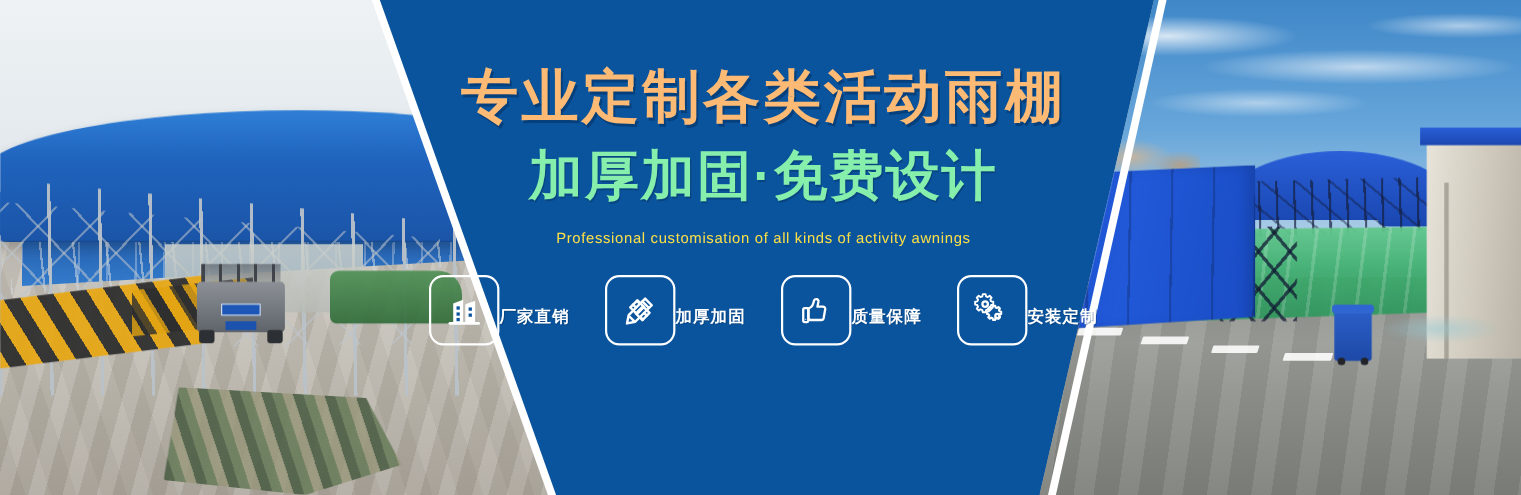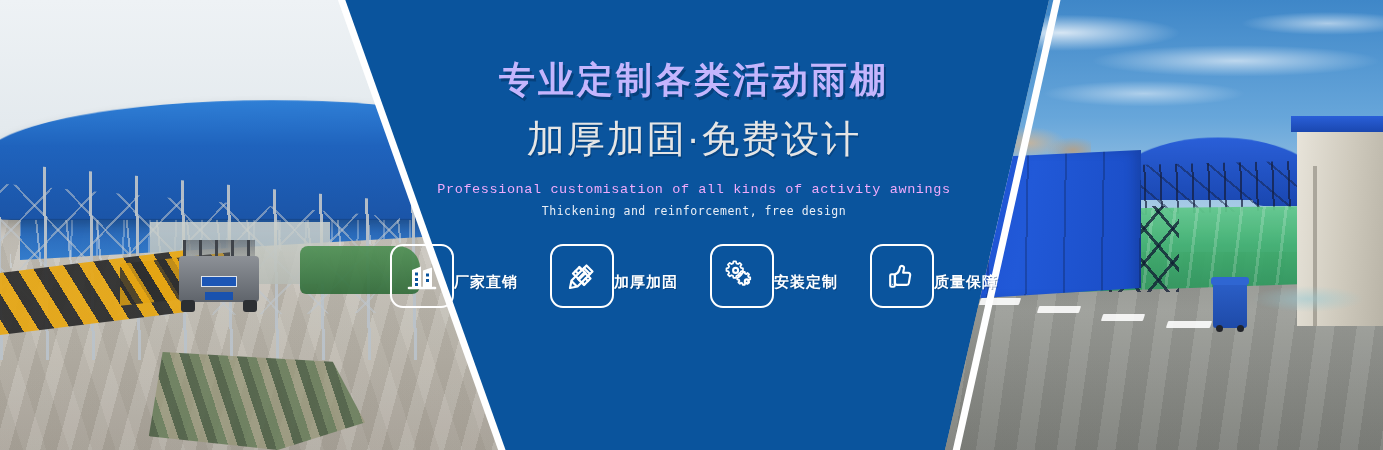--- a/index.html
+++ b/index.html
@@ -267,42 +267,42 @@
   .sep-right{ left:1002px; transform:rotate(12.6deg); transform-origin:50% 50%; }
 
   
   .center{
     position:absolute; left:344px; top:0; width:700px; height:450px;
     display:flex; flex-direction:column; align-items:center;
     pointer-events:none;
   }
   .headline{
     margin-top:62px;
-    color:#c4b5fd;
-    font-size:36px;
+    color:#fdba74;
+    font-size:52px;
     font-weight:bold;
     letter-spacing:3px;
     line-height:1;
     text-shadow:2px 3px 0 rgba(4,48,96,.55);
     white-space:nowrap;
   }
   .subhead{
     margin-top:22px;
-    color:#e5e5e5;
-    font-size:38px;
-    font-weight:normal;
+    color:#86efac;
+    font-size:49px;
+    font-weight:bold;
     letter-spacing:2px;
     line-height:1;
     text-shadow:1px 2px 0 rgba(4,48,96,.45);
     white-space:nowrap;
   }
   .eng1{
     margin-top:24px;
-    color:#f0abfc;
-    font-family:Liberation Mono, monospace;
+    color:#fde047;
+    font-family:Liberation Sans, sans-serif;
     font-size:13.5px;
     letter-spacing:.6px;
     white-space:nowrap;
   }
   .eng2{
     margin-top:7px;
     color:#e8eef6;
     font-family:"DejaVu Sans Mono","Liberation Mono",monospace;
     font-size:11.5px;
     letter-spacing:.5px;
@@ -389,21 +389,20 @@
   </div>
 
   <div class="sep sep-left"></div>
   <div class="sep sep-right"></div>
 
   <div class="center">
 
     <div class="headline">专业定制各类活动雨棚</div>
     <div class="subhead">加厚加固·免费设计</div>
     <div class="eng1">Professional customisation of all kinds of activity awnings</div>
-    <div class="eng2">Thickening and reinforcement, free design</div>
 
     <div class="features">
 
       <div class="feature">
         <div class="badge">
           <span>
             <svg width="36" height="36" viewBox="0 0 36 36" aria-hidden="true">
               <path d="M5 30 h26" stroke="#fff" stroke-width="2.6" stroke-linecap="round"></path>
               <path d="M8 29 V12 L17 8.5 V29 Z" fill="#fff"></path>
               <path d="M19 29 V12.5 L28 9.5 V29 Z" fill="#fff"></path>
@@ -436,42 +435,42 @@
             </svg>
           </span>
         </div>
         <div class="feature-label">加厚加固</div>
       </div>
 
       <div class="feature">
         <div class="badge">
           <span>
             <svg width="36" height="36" viewBox="0 0 36 36" aria-hidden="true">
+              <g fill="none" stroke="#fff" stroke-width="2.1" stroke-linejoin="round" stroke-linecap="round">
+                <path d="M10.5 16.5 c2.4 -.6 4.2 -2.4 4.8 -4.6 l.6 -2.3 c.3 -1.2 1.4 -1.9 2.5 -1.6 1.1 .3 1.8 1.4 1.6 2.5 l-.9 4.3 h5.1 c1.3 0 2.2 1.1 2.0 2.3 l-1.4 8.0 c-.2 1.0 -1.1 1.8 -2.1 1.8 h-9.6 c-1.2 0 -2.1 -.9 -2.1 -2.1 v-7.6 Z"></path>
+                <rect x="6.2" y="16.2" width="4.6" height="12.6" rx="1.4"></rect>
+                <circle cx="8.5" cy="26.3" r=".55" fill="#fff" stroke="none"></circle>
+              </g>
+            </svg>
+          </span>
+        </div>
+        <div class="feature-label">质量保障</div>
+      </div>
+
+      <div class="feature">
+        <div class="badge">
+          <span>
+            <svg width="36" height="36" viewBox="0 0 36 36" aria-hidden="true">
               <g fill="none" stroke="#fff" stroke-width="2.1" stroke-linejoin="round">
                 <path d="M14.2 5.6 l3.1 0 .5 2.4 2.0 .85 2.0 -1.45 2.2 2.2 -1.45 2.0 .85 2.0 2.4 .5 0 3.1 -2.4 .5 -.85 2.0 1.45 2.0 -2.2 2.2 -2.0 -1.45 -2.0 .85 -.5 2.4 -3.1 0 -.5 -2.4 -2.0 -.85 -2.0 1.45 -2.2 -2.2 1.45 -2.0 -.85 -2.0 -2.4 -.5 0 -3.1 2.4 -.5 .85 -2.0 -1.45 -2.0 2.2 -2.2 2.0 1.45 2.0 -.85 Z" transform="translate(-2.2,-1.2) scale(0.82)"></path>
                 <circle cx="11.6" cy="12.4" r="2.5"></circle>
                 <path d="M22.6 18.4 l2.2 0 .4 1.7 1.4 .6 1.45 -1.05 1.55 1.55 -1.05 1.45 .6 1.4 1.7 .4 0 2.2 -1.7 .4 -.6 1.4 1.05 1.45 -1.55 1.55 -1.45 -1.05 -1.4 .6 -.4 1.7 -2.2 0 -.4 -1.7 -1.4 -.6 -1.45 1.05 -1.55 -1.55 1.05 -1.45 -.6 -1.4 -1.7 -.4 0 -2.2 1.7 -.4 .6 -1.4 -1.05 -1.45 1.55 -1.55 1.45 1.05 1.4 -.6 Z" transform="translate(-1.6,-2.6) scale(0.9)"></path>
                 <circle cx="22.8" cy="23.4" r="2.0"></circle>
               </g>
             </svg>
           </span>
         </div>
         <div class="feature-label">安装定制</div>
       </div>
 
-      <div class="feature">
-        <div class="badge">
-          <span>
-            <svg width="36" height="36" viewBox="0 0 36 36" aria-hidden="true">
-              <g fill="none" stroke="#fff" stroke-width="2.1" stroke-linejoin="round" stroke-linecap="round">
-                <path d="M10.5 16.5 c2.4 -.6 4.2 -2.4 4.8 -4.6 l.6 -2.3 c.3 -1.2 1.4 -1.9 2.5 -1.6 1.1 .3 1.8 1.4 1.6 2.5 l-.9 4.3 h5.1 c1.3 0 2.2 1.1 2.0 2.3 l-1.4 8.0 c-.2 1.0 -1.1 1.8 -2.1 1.8 h-9.6 c-1.2 0 -2.1 -.9 -2.1 -2.1 v-7.6 Z"></path>
-                <rect x="6.2" y="16.2" width="4.6" height="12.6" rx="1.4"></rect>
-                <circle cx="8.5" cy="26.3" r=".55" fill="#fff" stroke="none"></circle>
-              </g>
-            </svg>
-          </span>
-        </div>
-        <div class="feature-label">质量保障</div>
-      </div>
-
     </div>
   </div>
 </div>
 
 </body></html>

